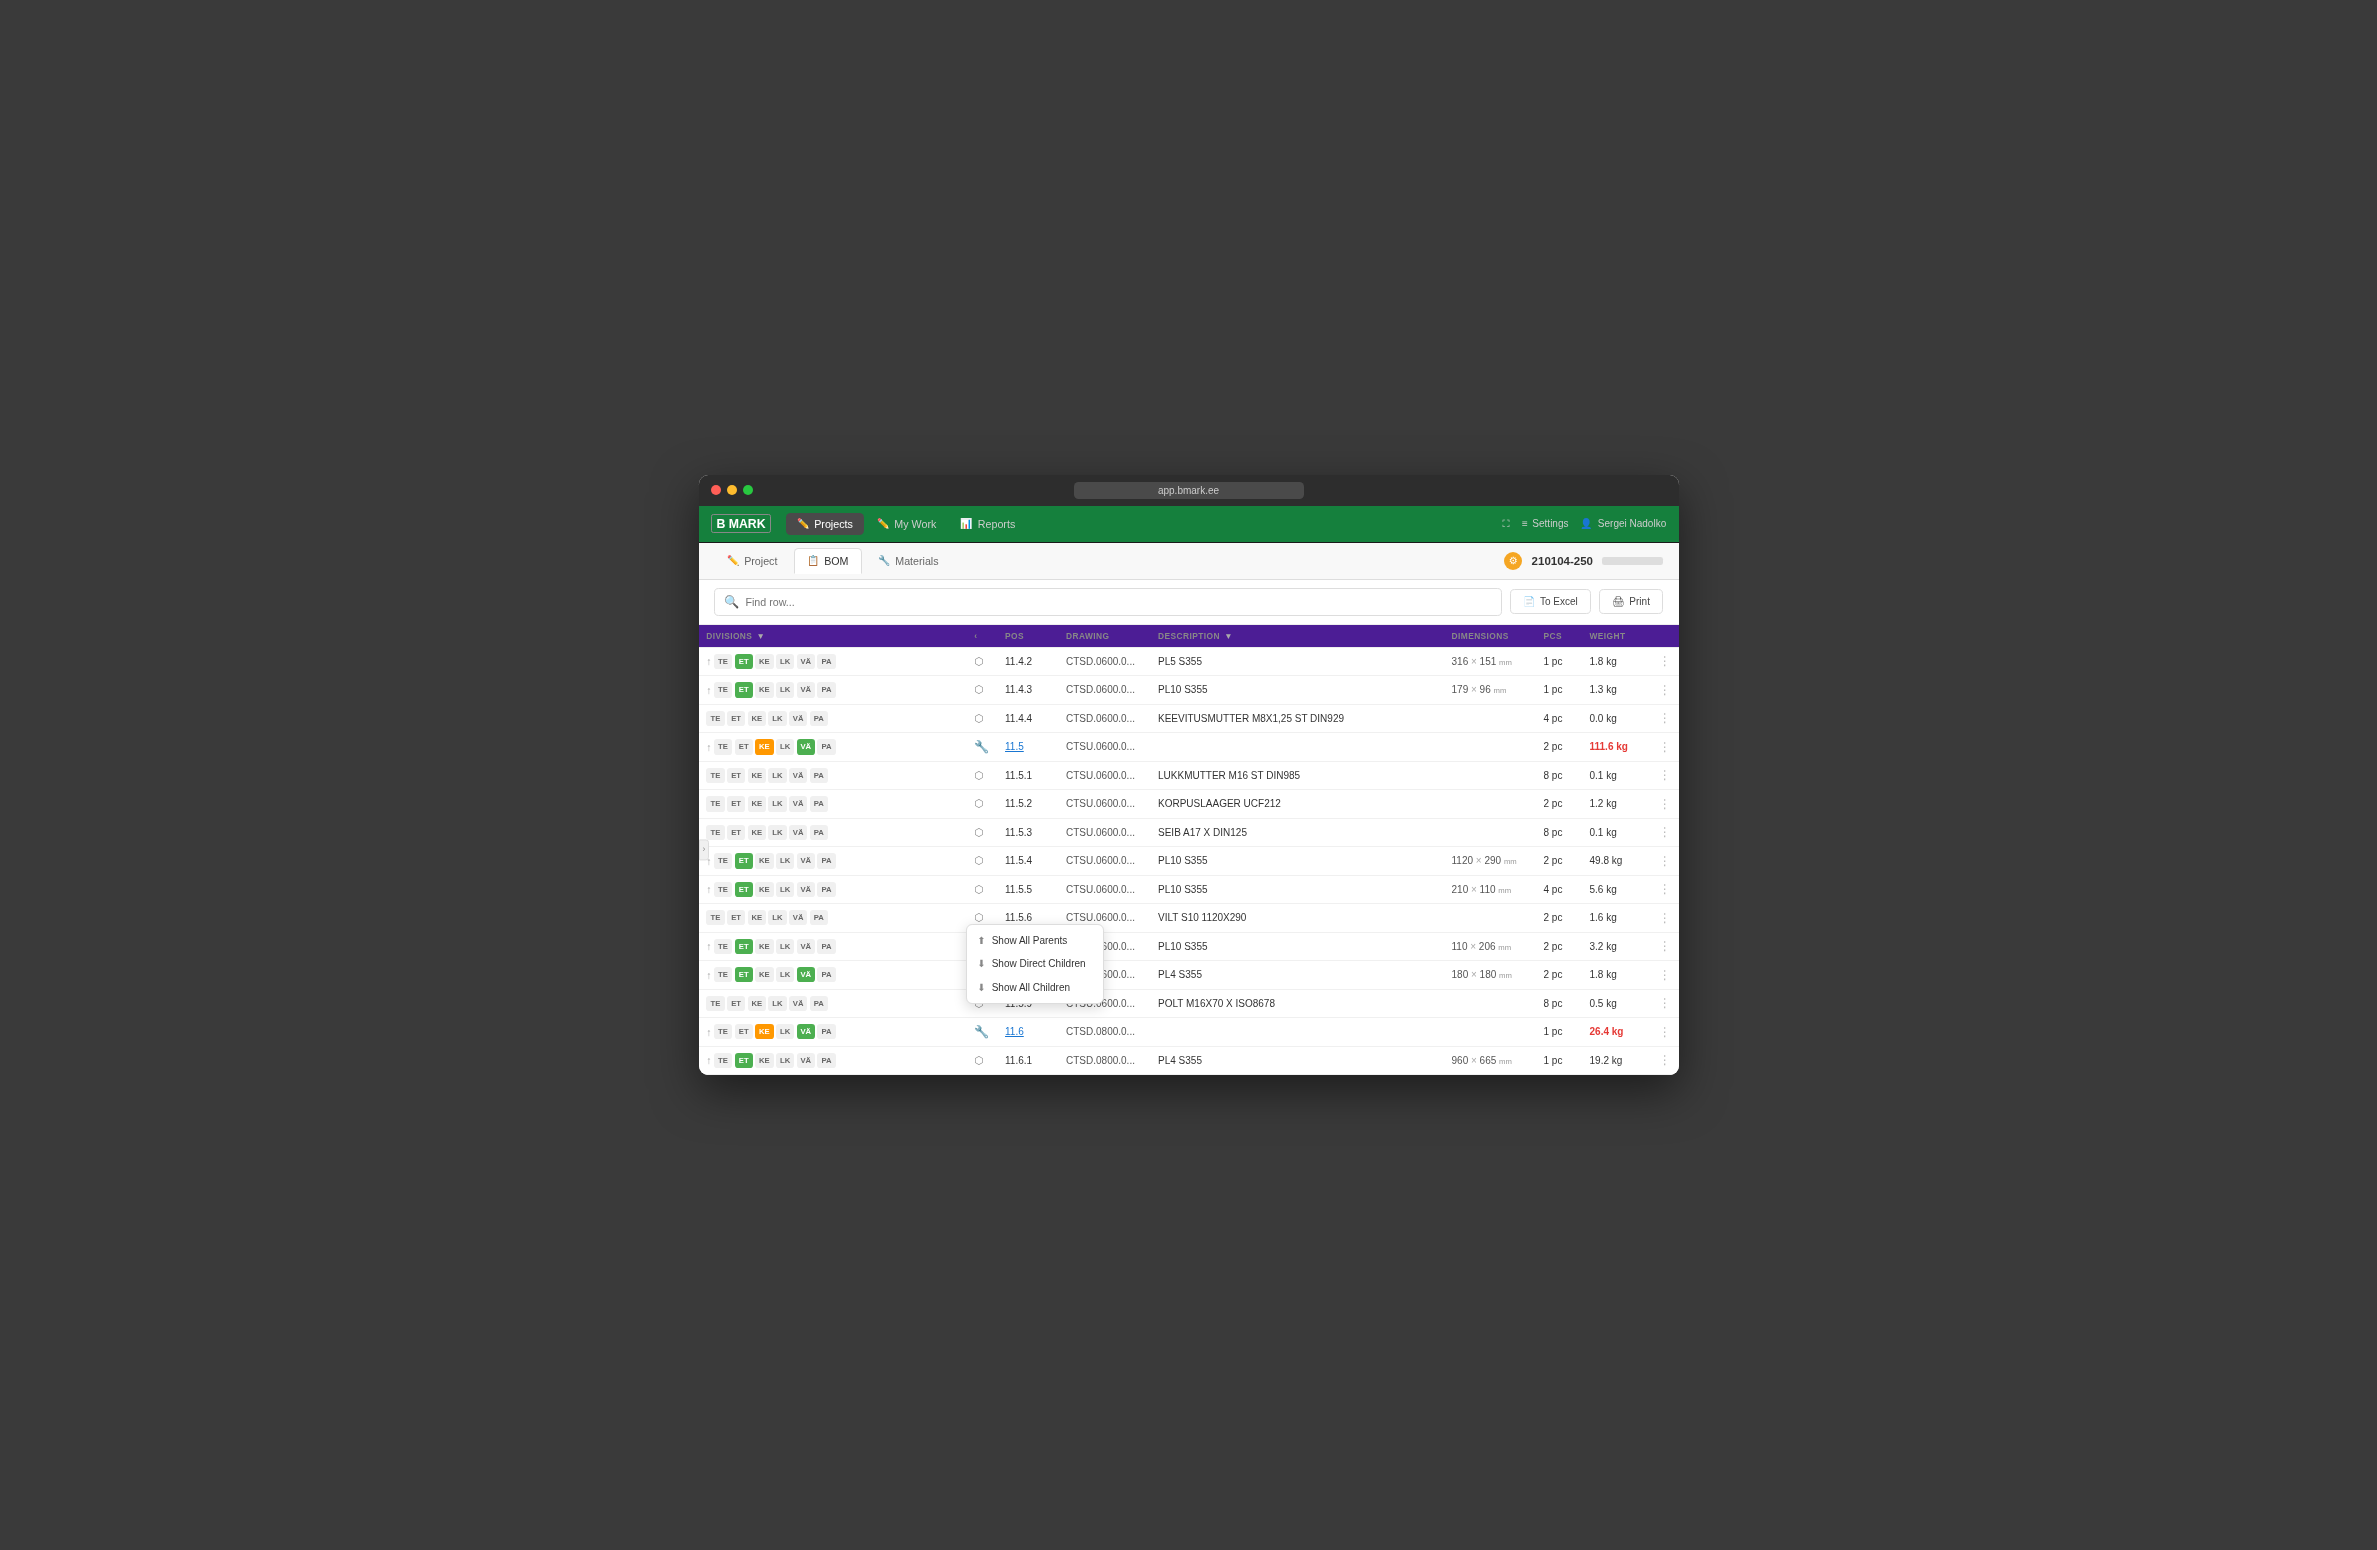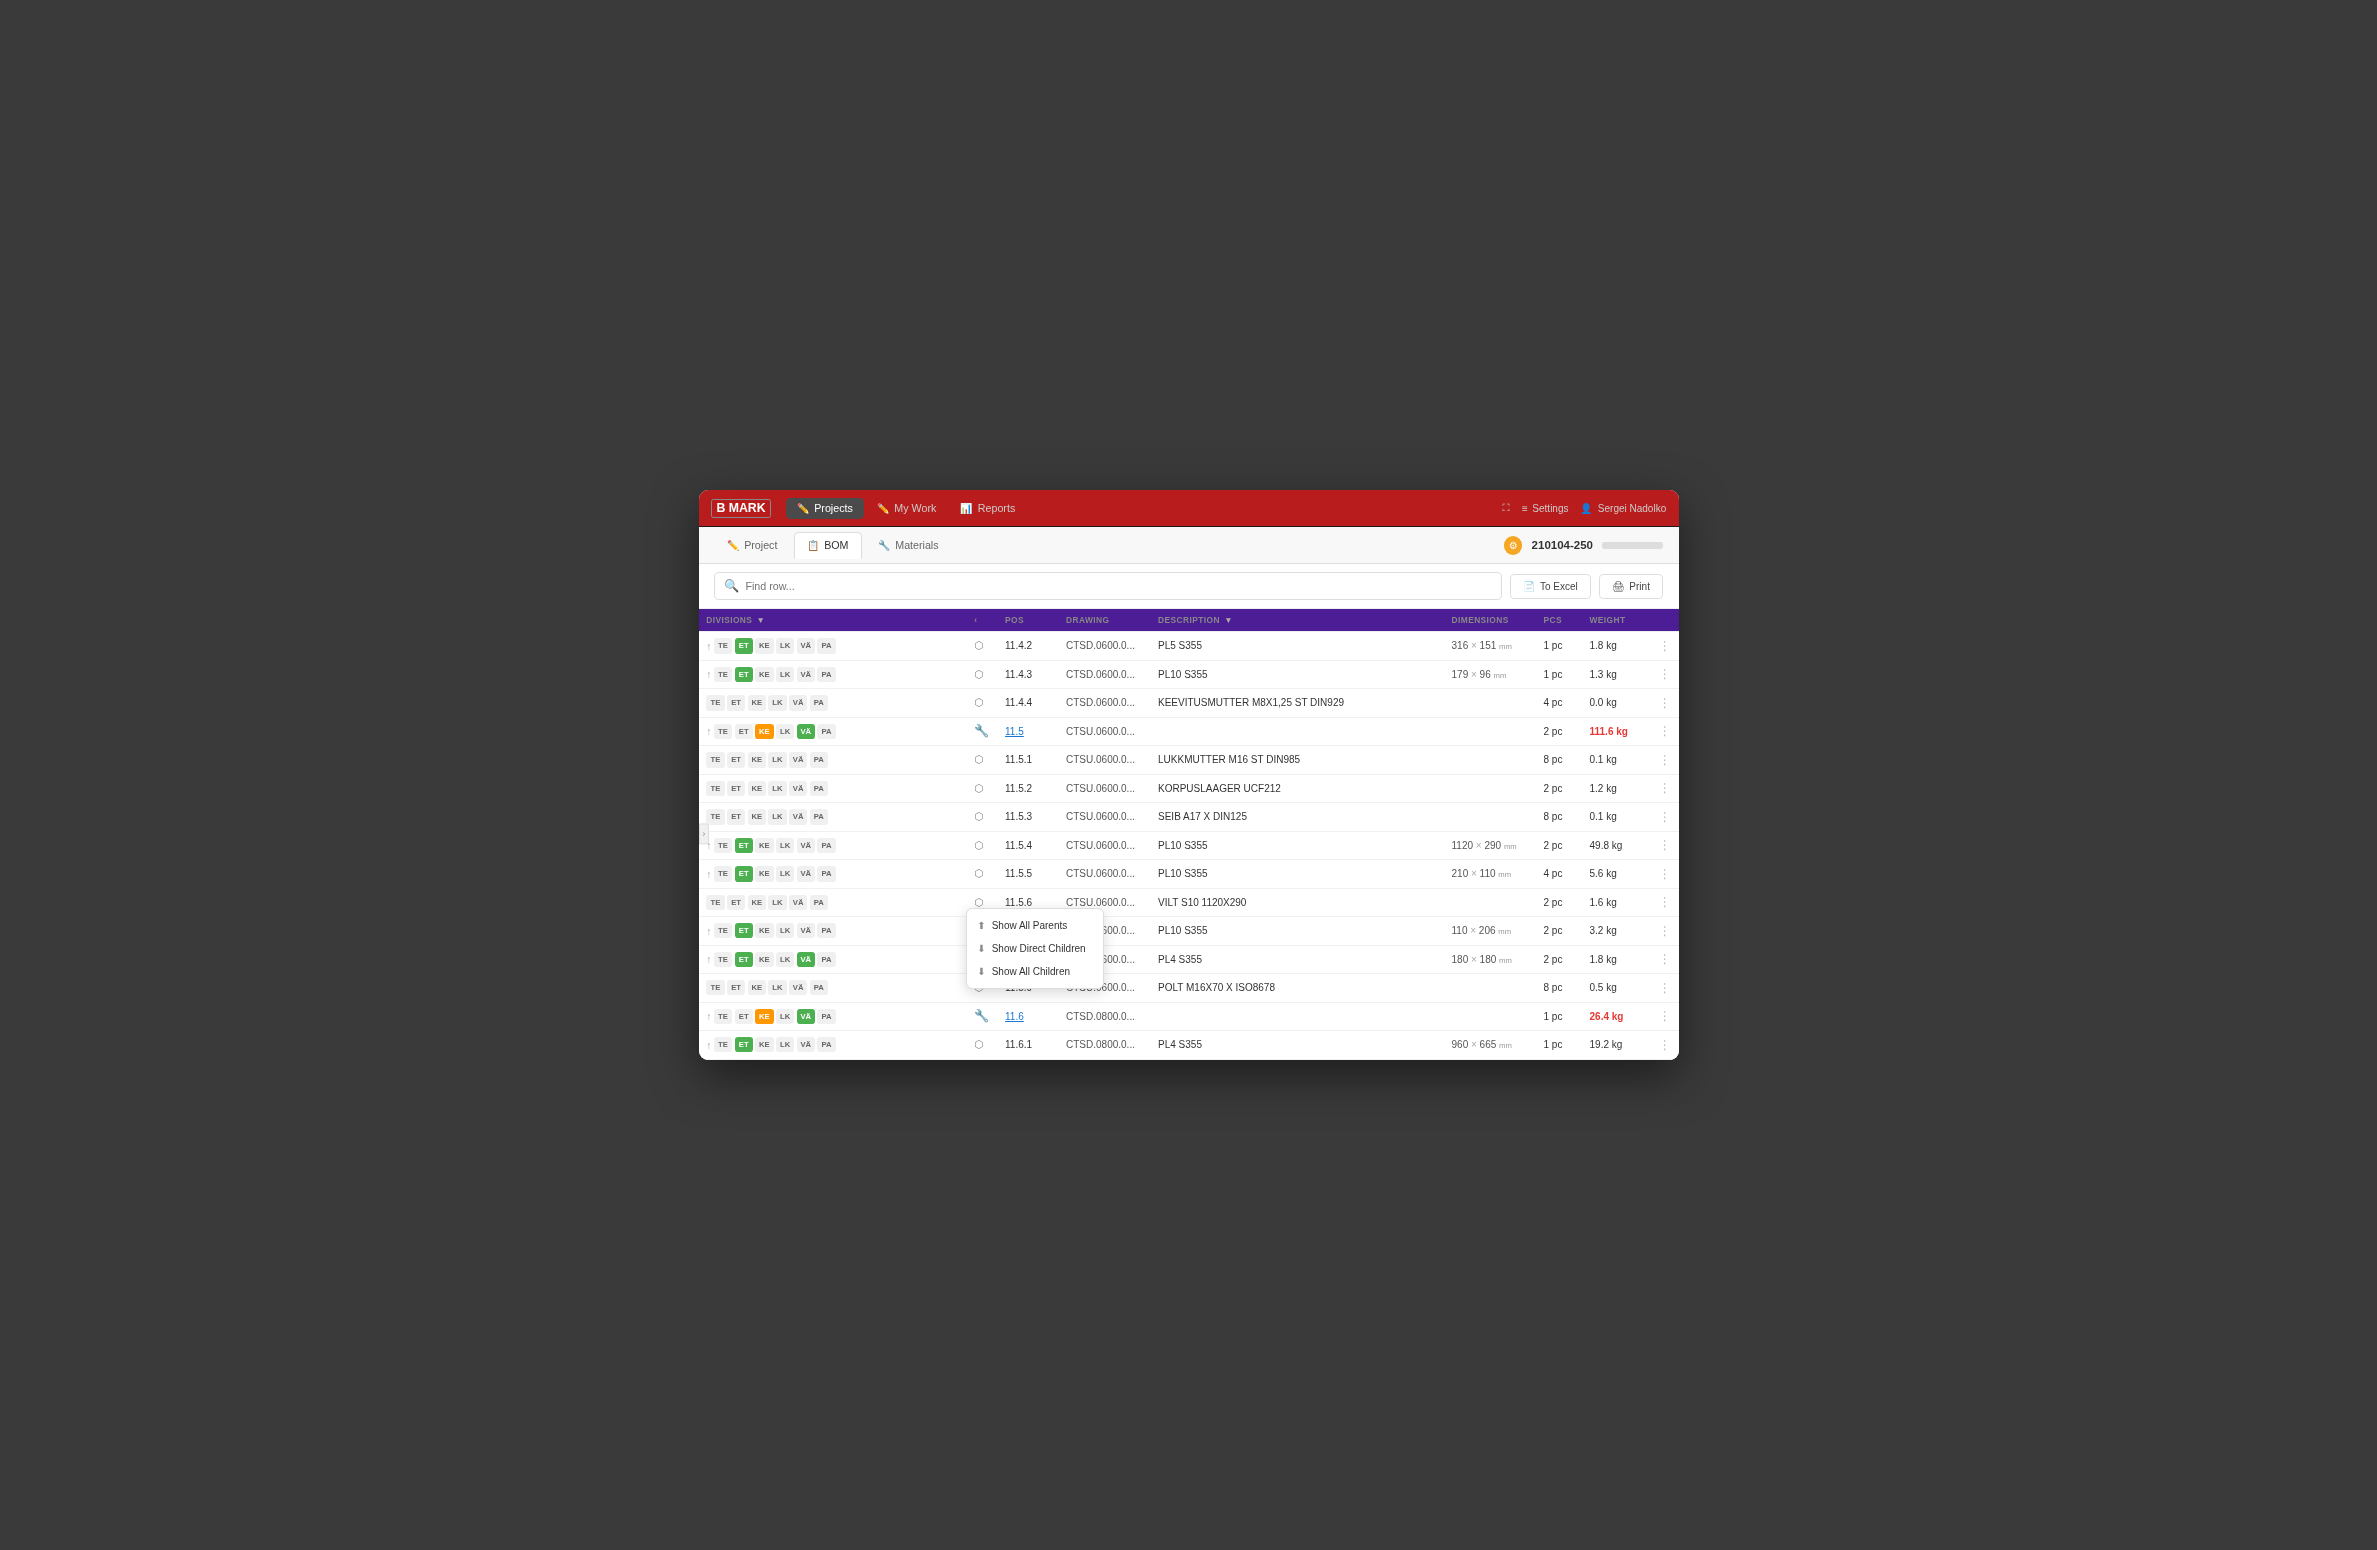--- a/index.html
+++ b/index.html
@@ -48,21 +48,21 @@
       background: #4a4a4a;
       border-radius: 4.6px;
       padding: 3.1px 15.3px;
       color: #ccc;
       font-size: 10px;
       min-width: 230px;
       text-align: center;
     }
     
     .navbar {
-      background: #b91c1c;
+      background: #15803d;
       display: flex;
       align-items: center;
       padding: 0 12.3px;
       height: 37px;
       border-bottom: 0.8px solid #1a1a1a;
     }
     .brand {
       display: flex;
       align-items: center;
       margin-right: 15.3px;
@@ -327,20 +327,30 @@
     .col-pcs { width: 46px; }
     .col-weight { width: 69px; }
     .col-more { width: 23px; }
     .filter-icon { font-size: 8.4px; color: #aaa; margin-left: 1.5px; }
   </style>
 </head>
 <body>
 
 <div class="window">
 
+  <div class="titlebar">
+    <div class="traffic-lights">
+      <div class="traffic-light tl-red"></div>
+      <div class="traffic-light tl-yellow"></div>
+      <div class="traffic-light tl-green"></div>
+    </div>
+    <div class="url-bar">
+      <span>app.bmark.ee</span>
+    </div>
+  </div>
 
   <div class="navbar">
     <div class="brand">
       <span>B MARK</span>
     </div>
     <div class="nav-items">
       <div class="nav-item active">
         <span class="nav-icon">✏️</span>
         <span>Projects</span>
       </div>

